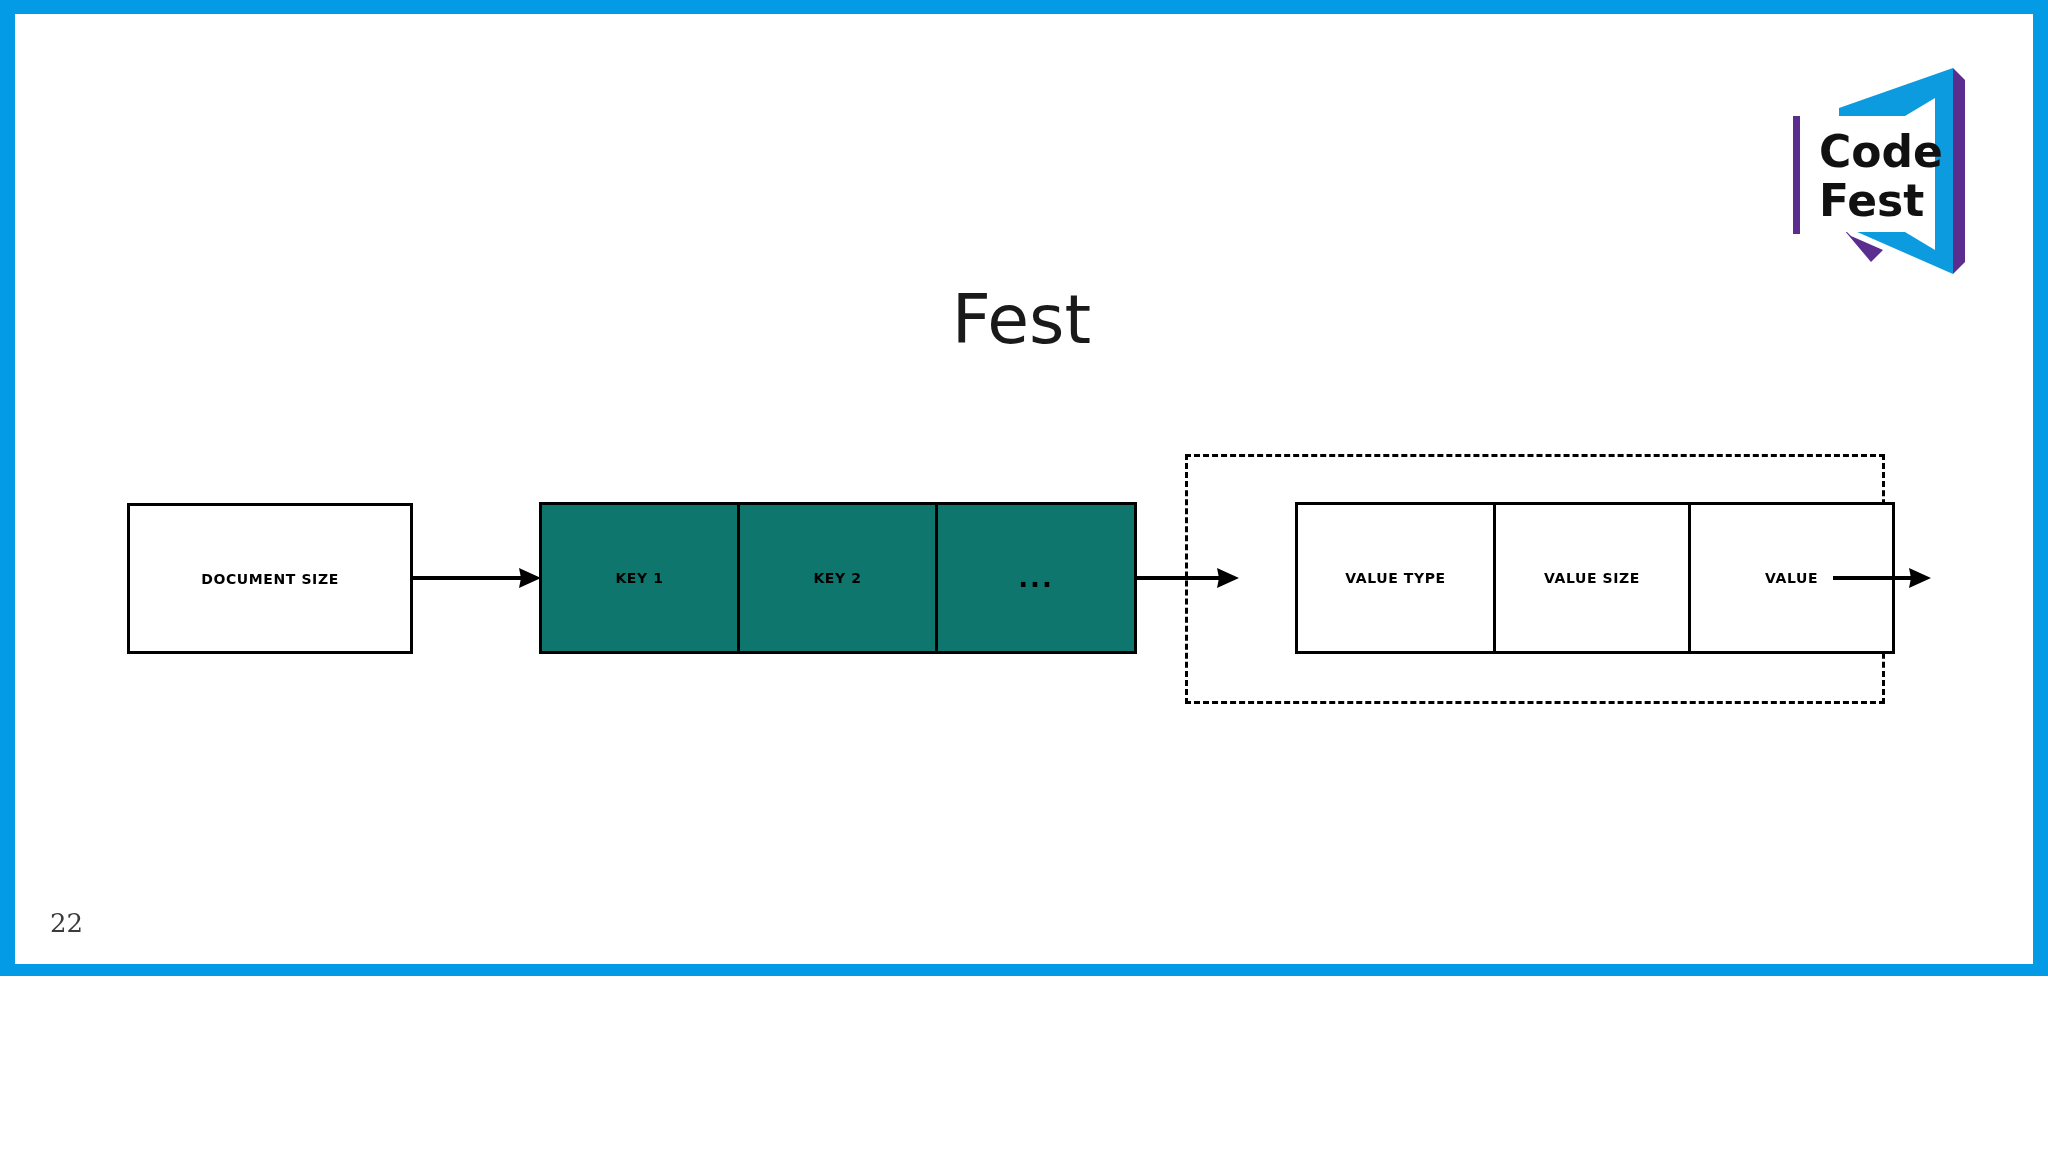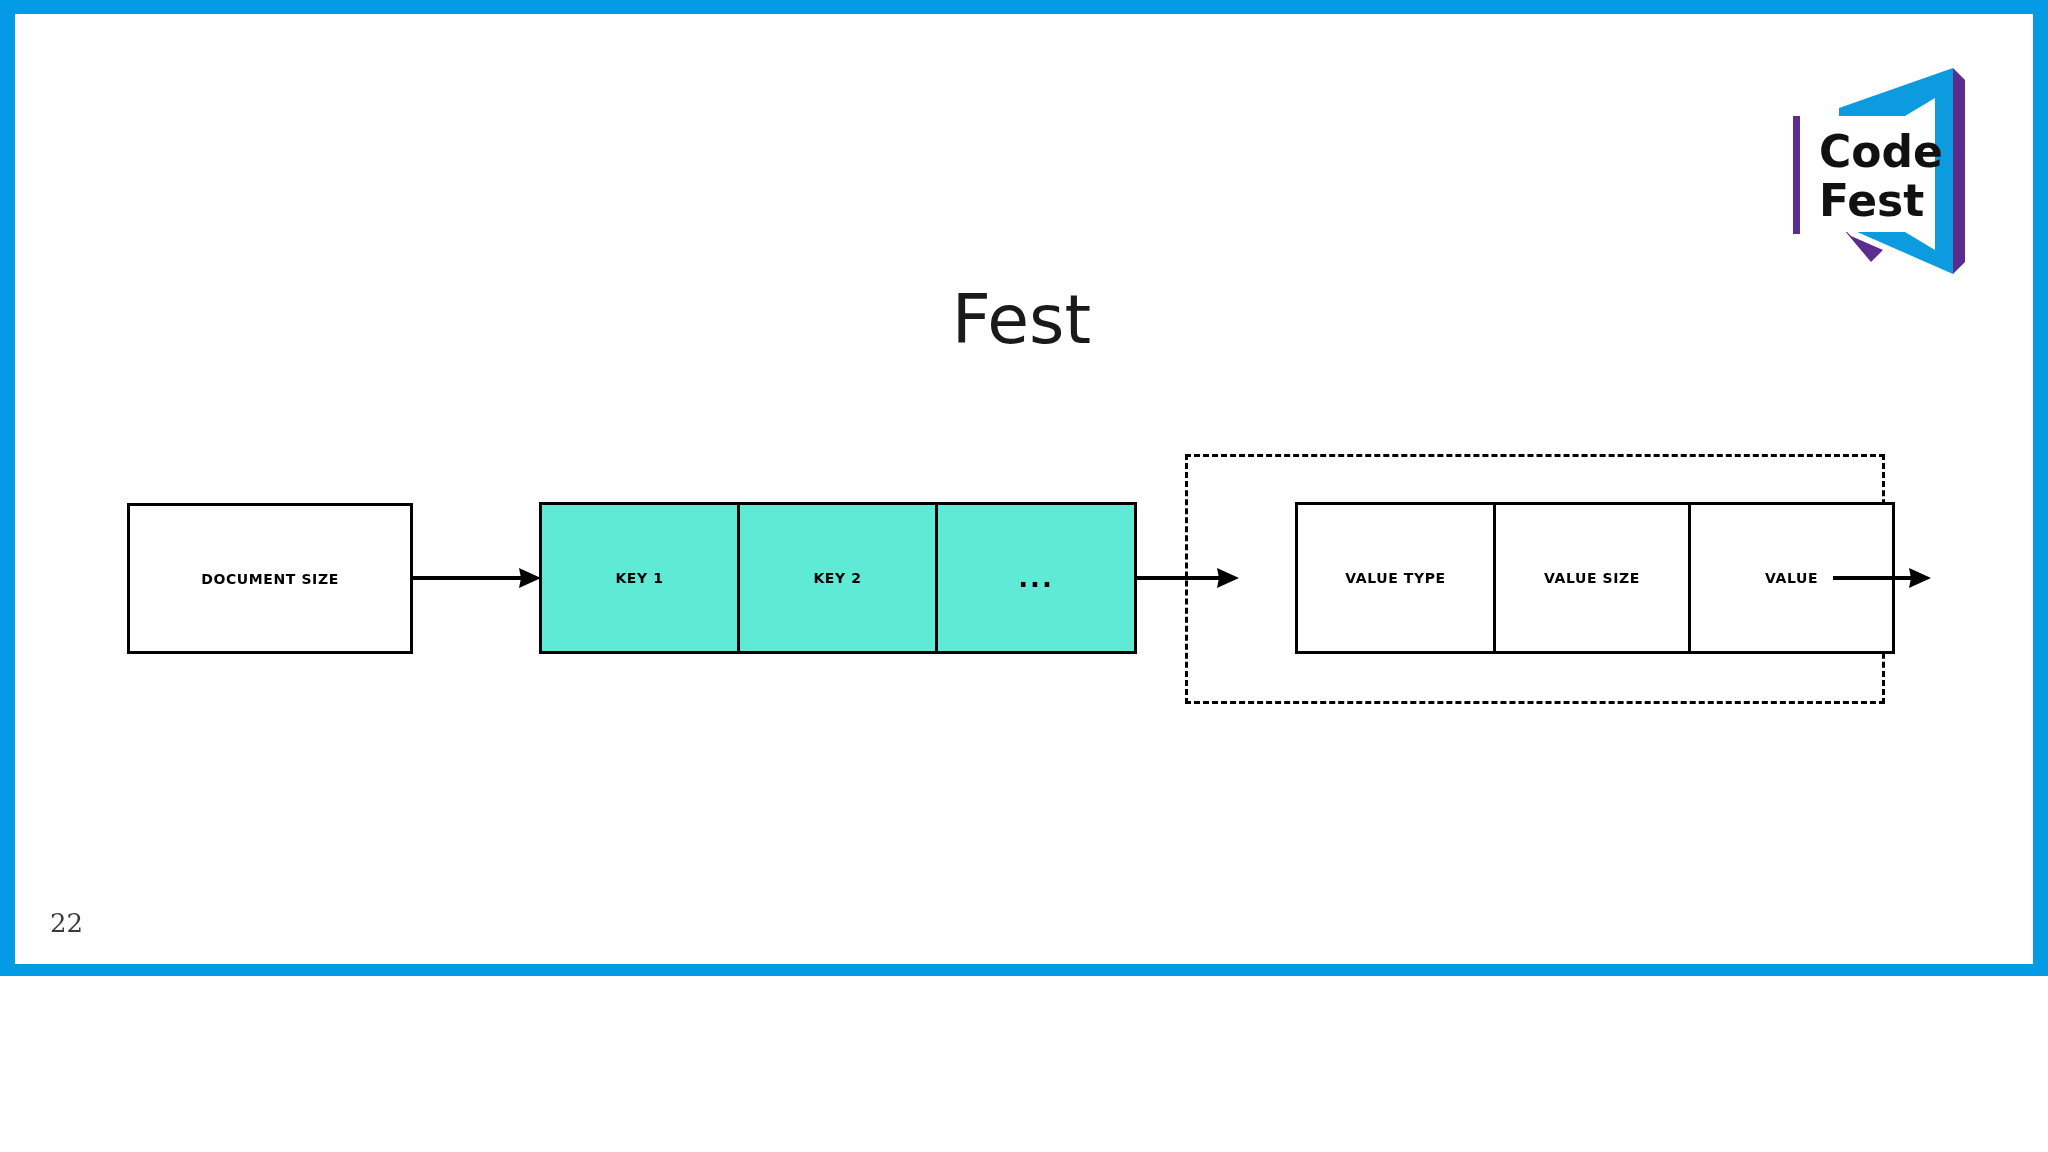--- a/index.html
+++ b/index.html
@@ -99,21 +99,21 @@
   
   .group-keys {
     position: absolute;
     left: 524px;
     top: 488px;
     width: 598px;
     height: 152px;
     box-sizing: border-box;
     border: 3px solid #000000;
     display: flex;
-    background: #5eead4;
+    background: #0f766e;
   }
   .group-keys .kcell {
     box-sizing: border-box;
     display: flex;
     align-items: center;
     justify-content: center;
     border-right: 3px solid #000000;
   }
   .group-keys .kcell:last-child { border-right: none; }
   .kcell.k1 { width: 198px; }

